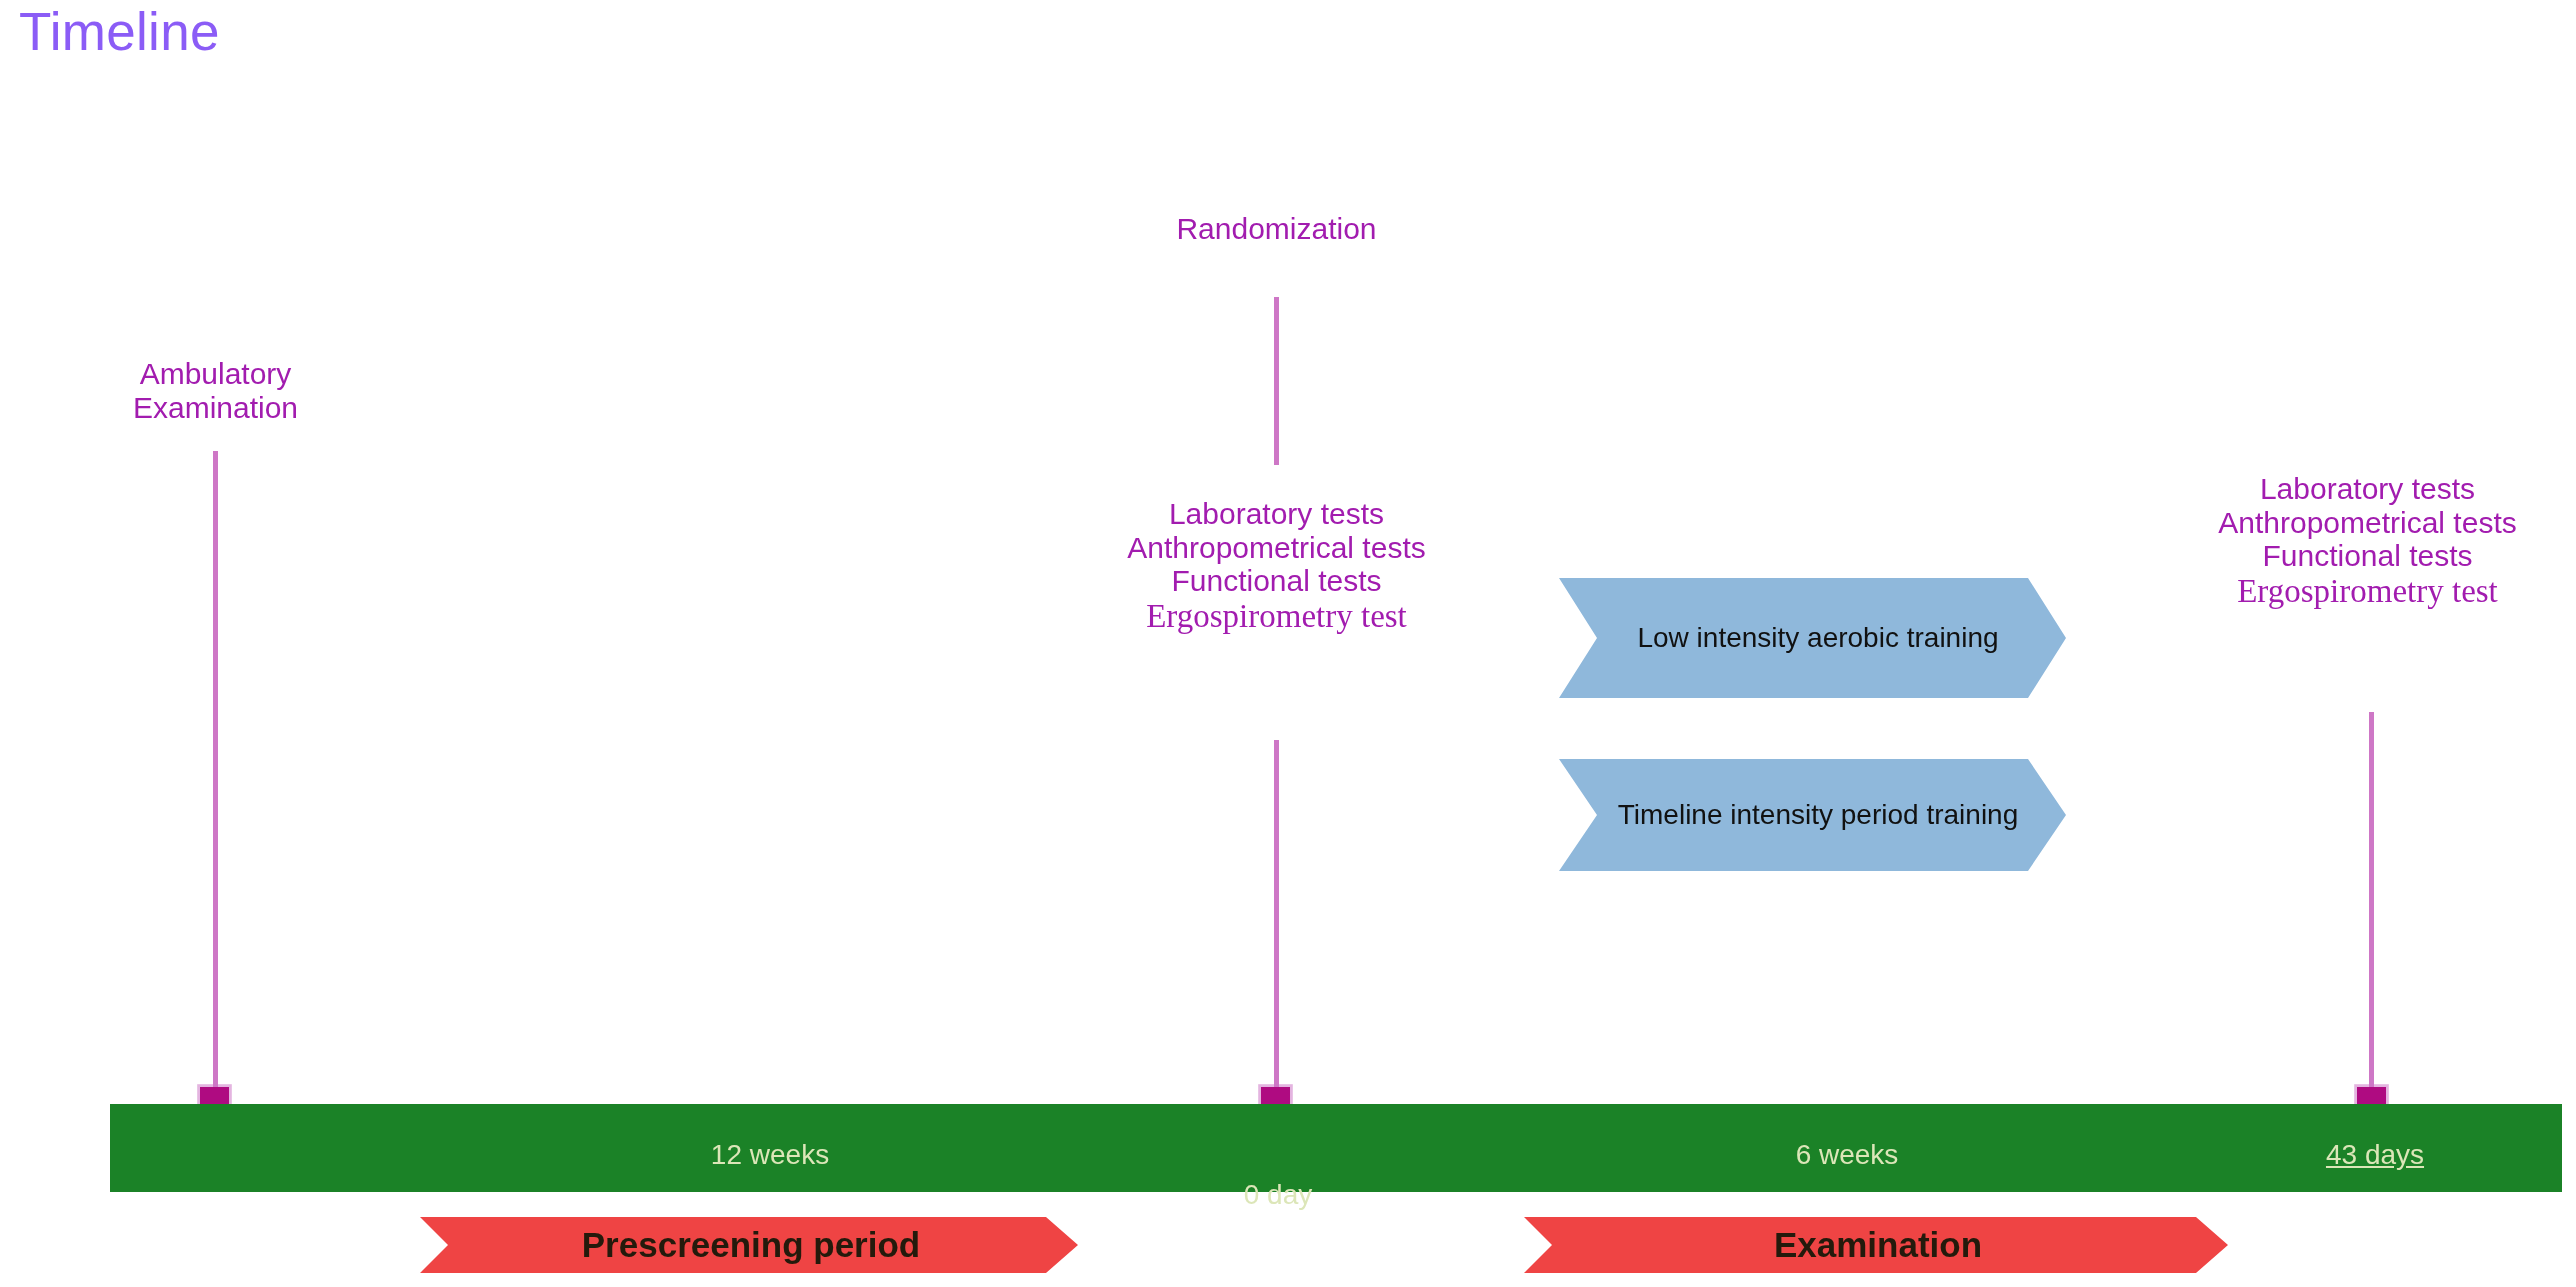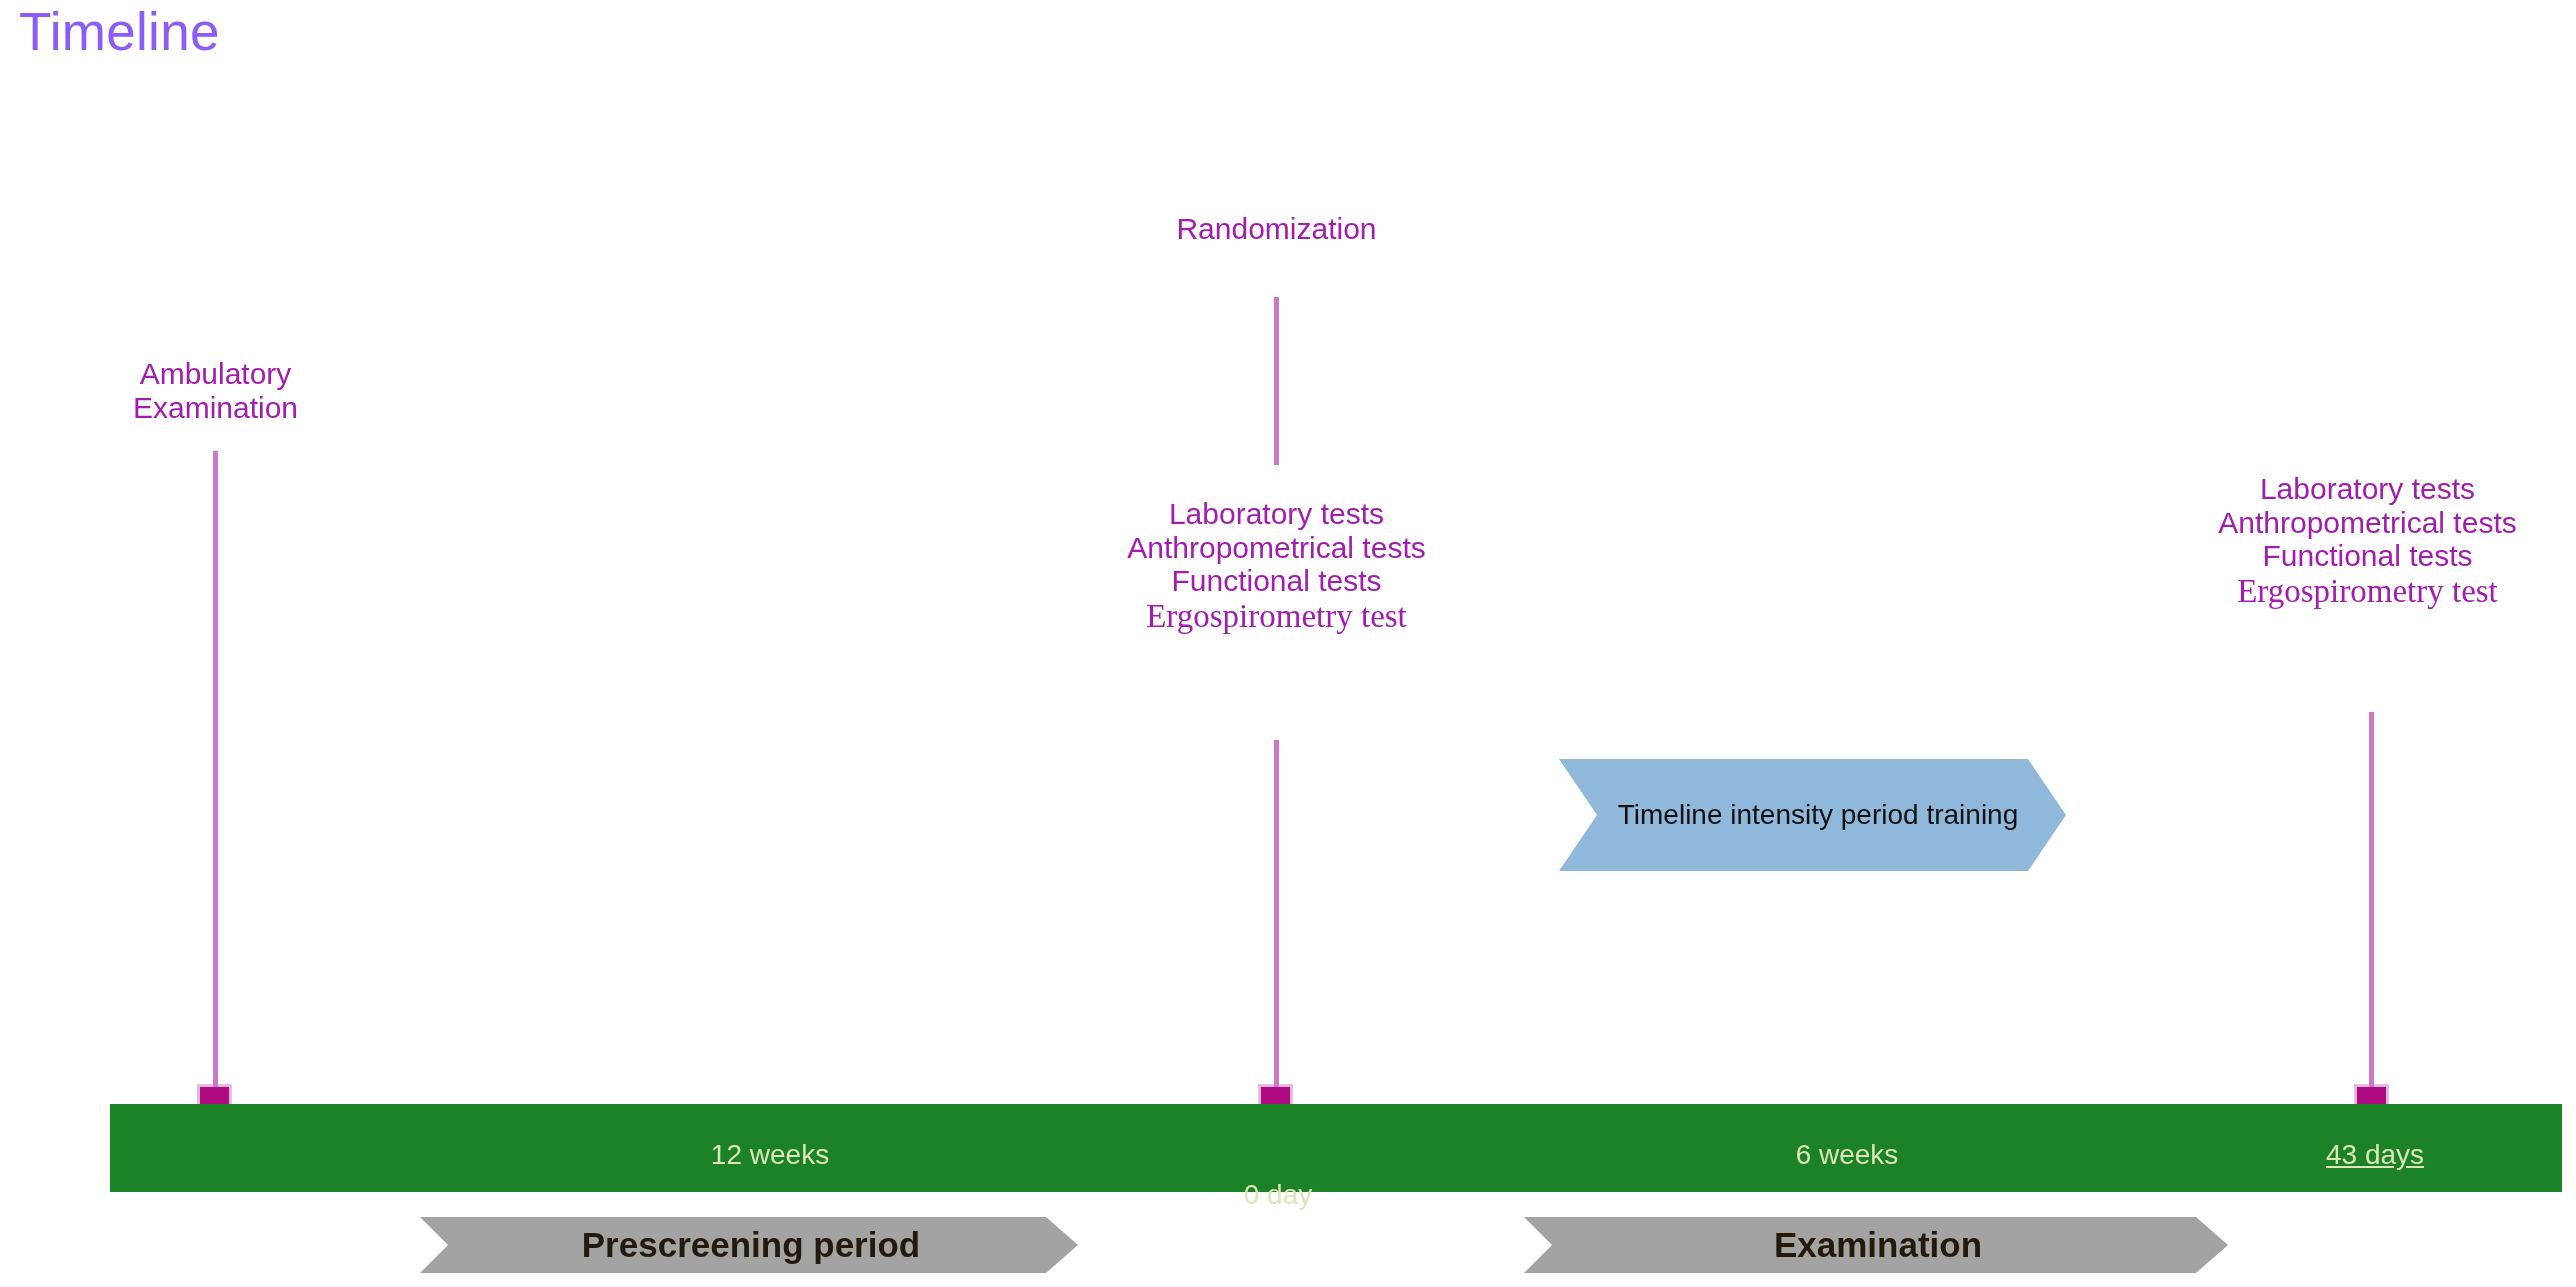--- a/index.html
+++ b/index.html
@@ -95,21 +95,21 @@
     font-size: 28px;
     line-height: 1.28;
     padding-left: 32px;
     padding-right: 21px;
     box-sizing: border-box;
   }
 
   
   .chevron-orange {
     position: absolute;
-    background: #a3a3a3;
+    background: #ef4444;
     clip-path: polygon(0 0, calc(100% - 32px) 0, 100% 50%, calc(100% - 32px) 100%, 0 100%, 28px 50%);
     display: flex;
     align-items: center;
     justify-content: center;
     text-align: center;
     color: #241a0c;
     font-size: 35px;
     font-weight: 700;
     box-sizing: border-box;
     padding-left: 25px;
@@ -138,20 +138,26 @@
   <div class="text-block" style="left: 1067px; top: 497px; width: 419px;">
     <span class="line">Laboratory tests</span>
     <span class="line">Anthropometrical tests</span>
     <span class="line">Functional tests</span>
     <span class="line serif-line">Ergospirometry test</span>
   </div>
 
   <div class="connector" style="left: 1274px; top: 740px; height: 405px;"></div>
   <div class="marker" style="left: 1261px; top: 1087px;"></div>
 
+  <div class="chevron-blue" style="left: 1559px; top: 578px; width: 507px; height: 120px;">
+    <div>
+      <span class="line">Low intensity aerobic</span>
+      <span class="line">training</span>
+    </div>
+  </div>
 
   <div class="chevron-blue" style="left: 1559px; top: 759px; width: 507px; height: 112px;">
     <div>
       <span class="line">Timeline intensity</span>
       <span class="line">period training</span>
     </div>
   </div>
 
   <div class="text-block" style="left: 2158px; top: 472px; width: 419px;">
     <span class="line">Laboratory tests</span>

